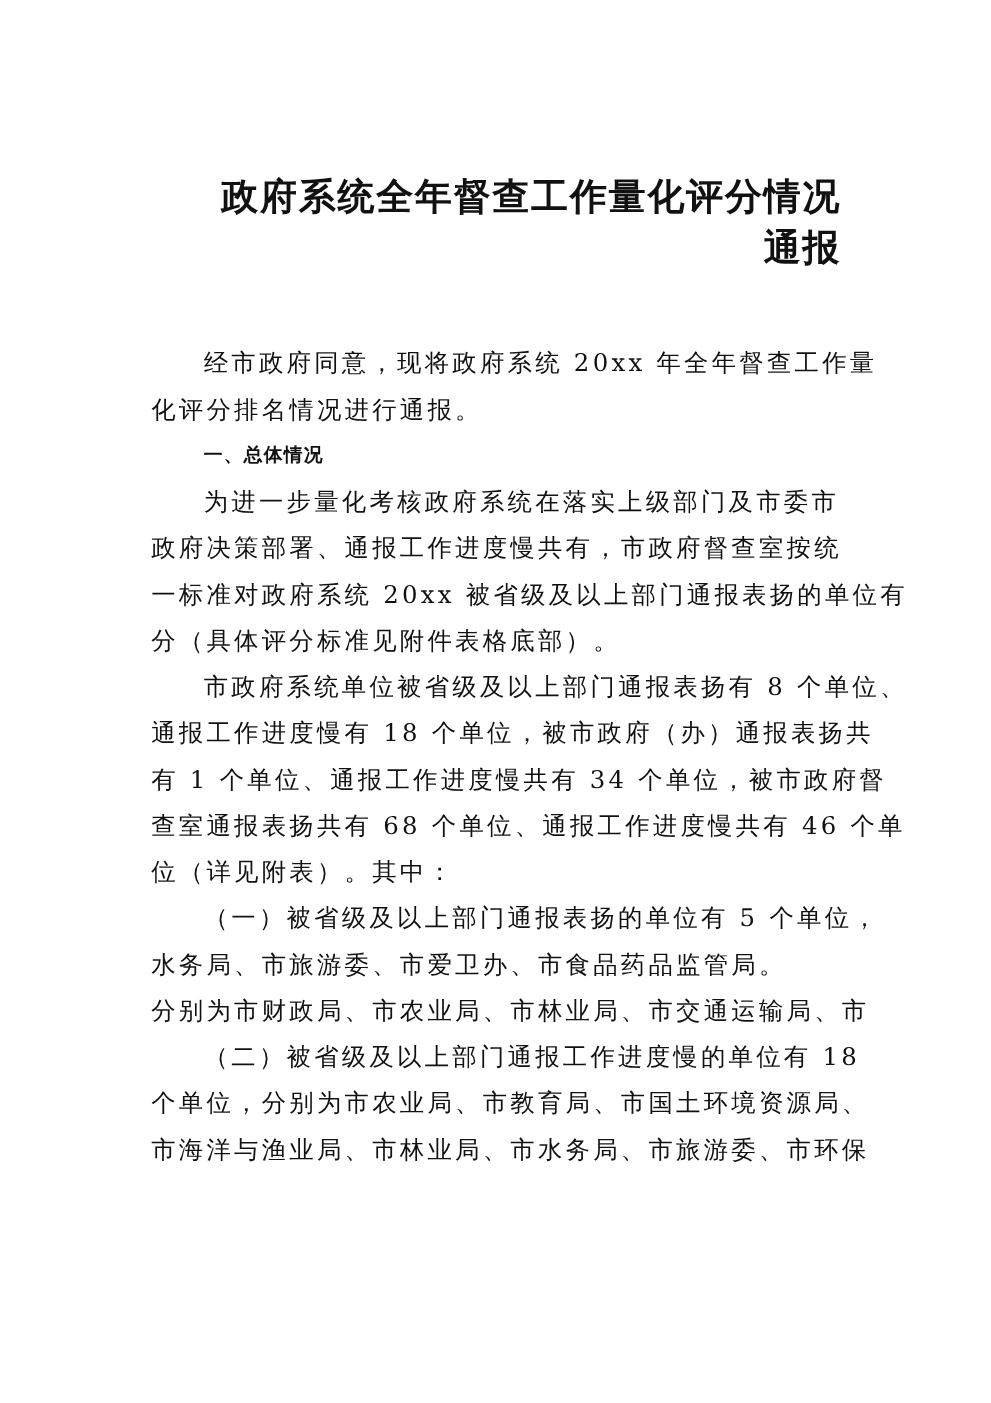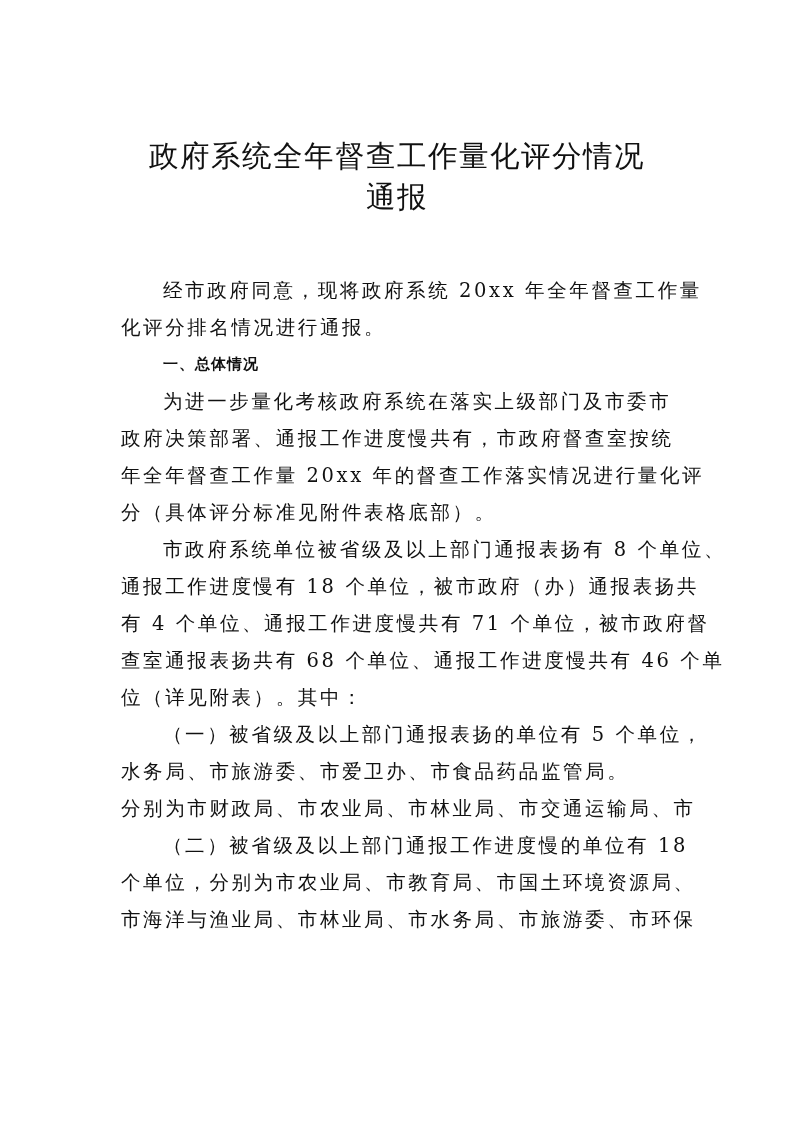--- a/index.html
+++ b/index.html
@@ -19,25 +19,25 @@
       position: absolute;
       left: 121px;
       top: 0;
       width: 552px;
     }
     .title {
       position: absolute;
       left: 0;
       top: 136px;
       width: 552px;
-      text-align: center;
+      text-align: right;
       font-size: 29.5px;
       line-height: 41px;
       letter-spacing: 1.5px;
-      font-weight: normal;
+      font-weight: bold;
       margin: 0;
     }
     .title span { display: block; }
     .body {
       position: absolute;
       left: 0;
       top: 272px;
       width: 552px;
       font-size: 19.5px;
       line-height: 37px;
@@ -70,28 +70,28 @@
       <span class="ln">化评分排名情况进行通报。</span>
     </div>
 
     <div>
       <span class="ln indent heading">一、总体情况</span>
     </div>
 
     <div>
       <span class="ln indent">为进一步量化考核政府系统在落实上级部门及市委市</span>
       <span class="ln">政府决策部署、通报工作进度慢共有，市政府督查室按统</span>
-      <span class="ln">年全年督查工作量 20xx 年的督查工作落实情况进行量化评</span>
+      <span class="ln">一标准对政府系统 20xx 被省级及以上部门通报表扬的单位有</span>
       <span class="ln">分（具体评分标准见附件表格底部）。</span>
     </div>
 
     <div>
       <span class="ln indent">市政府系统单位被省级及以上部门通报表扬有 8 个单位、</span>
       <span class="ln">通报工作进度慢有 18 个单位，被市政府（办）通报表扬共</span>
-      <span class="ln">有 4 个单位、通报工作进度慢共有 71 个单位，被市政府督</span>
+      <span class="ln">有 1 个单位、通报工作进度慢共有 34 个单位，被市政府督</span>
       <span class="ln">查室通报表扬共有 68 个单位、通报工作进度慢共有 46 个单</span>
       <span class="ln">位（详见附表）。其中：</span>
     </div>
 
     <div>
       <span class="ln indent">（一）被省级及以上部门通报表扬的单位有 5 个单位，</span>
       <span class="ln">水务局、市旅游委、市爱卫办、市食品药品监管局。</span>
       <span class="ln">分别为市财政局、市农业局、市林业局、市交通运输局、市</span>
     </div>
 

